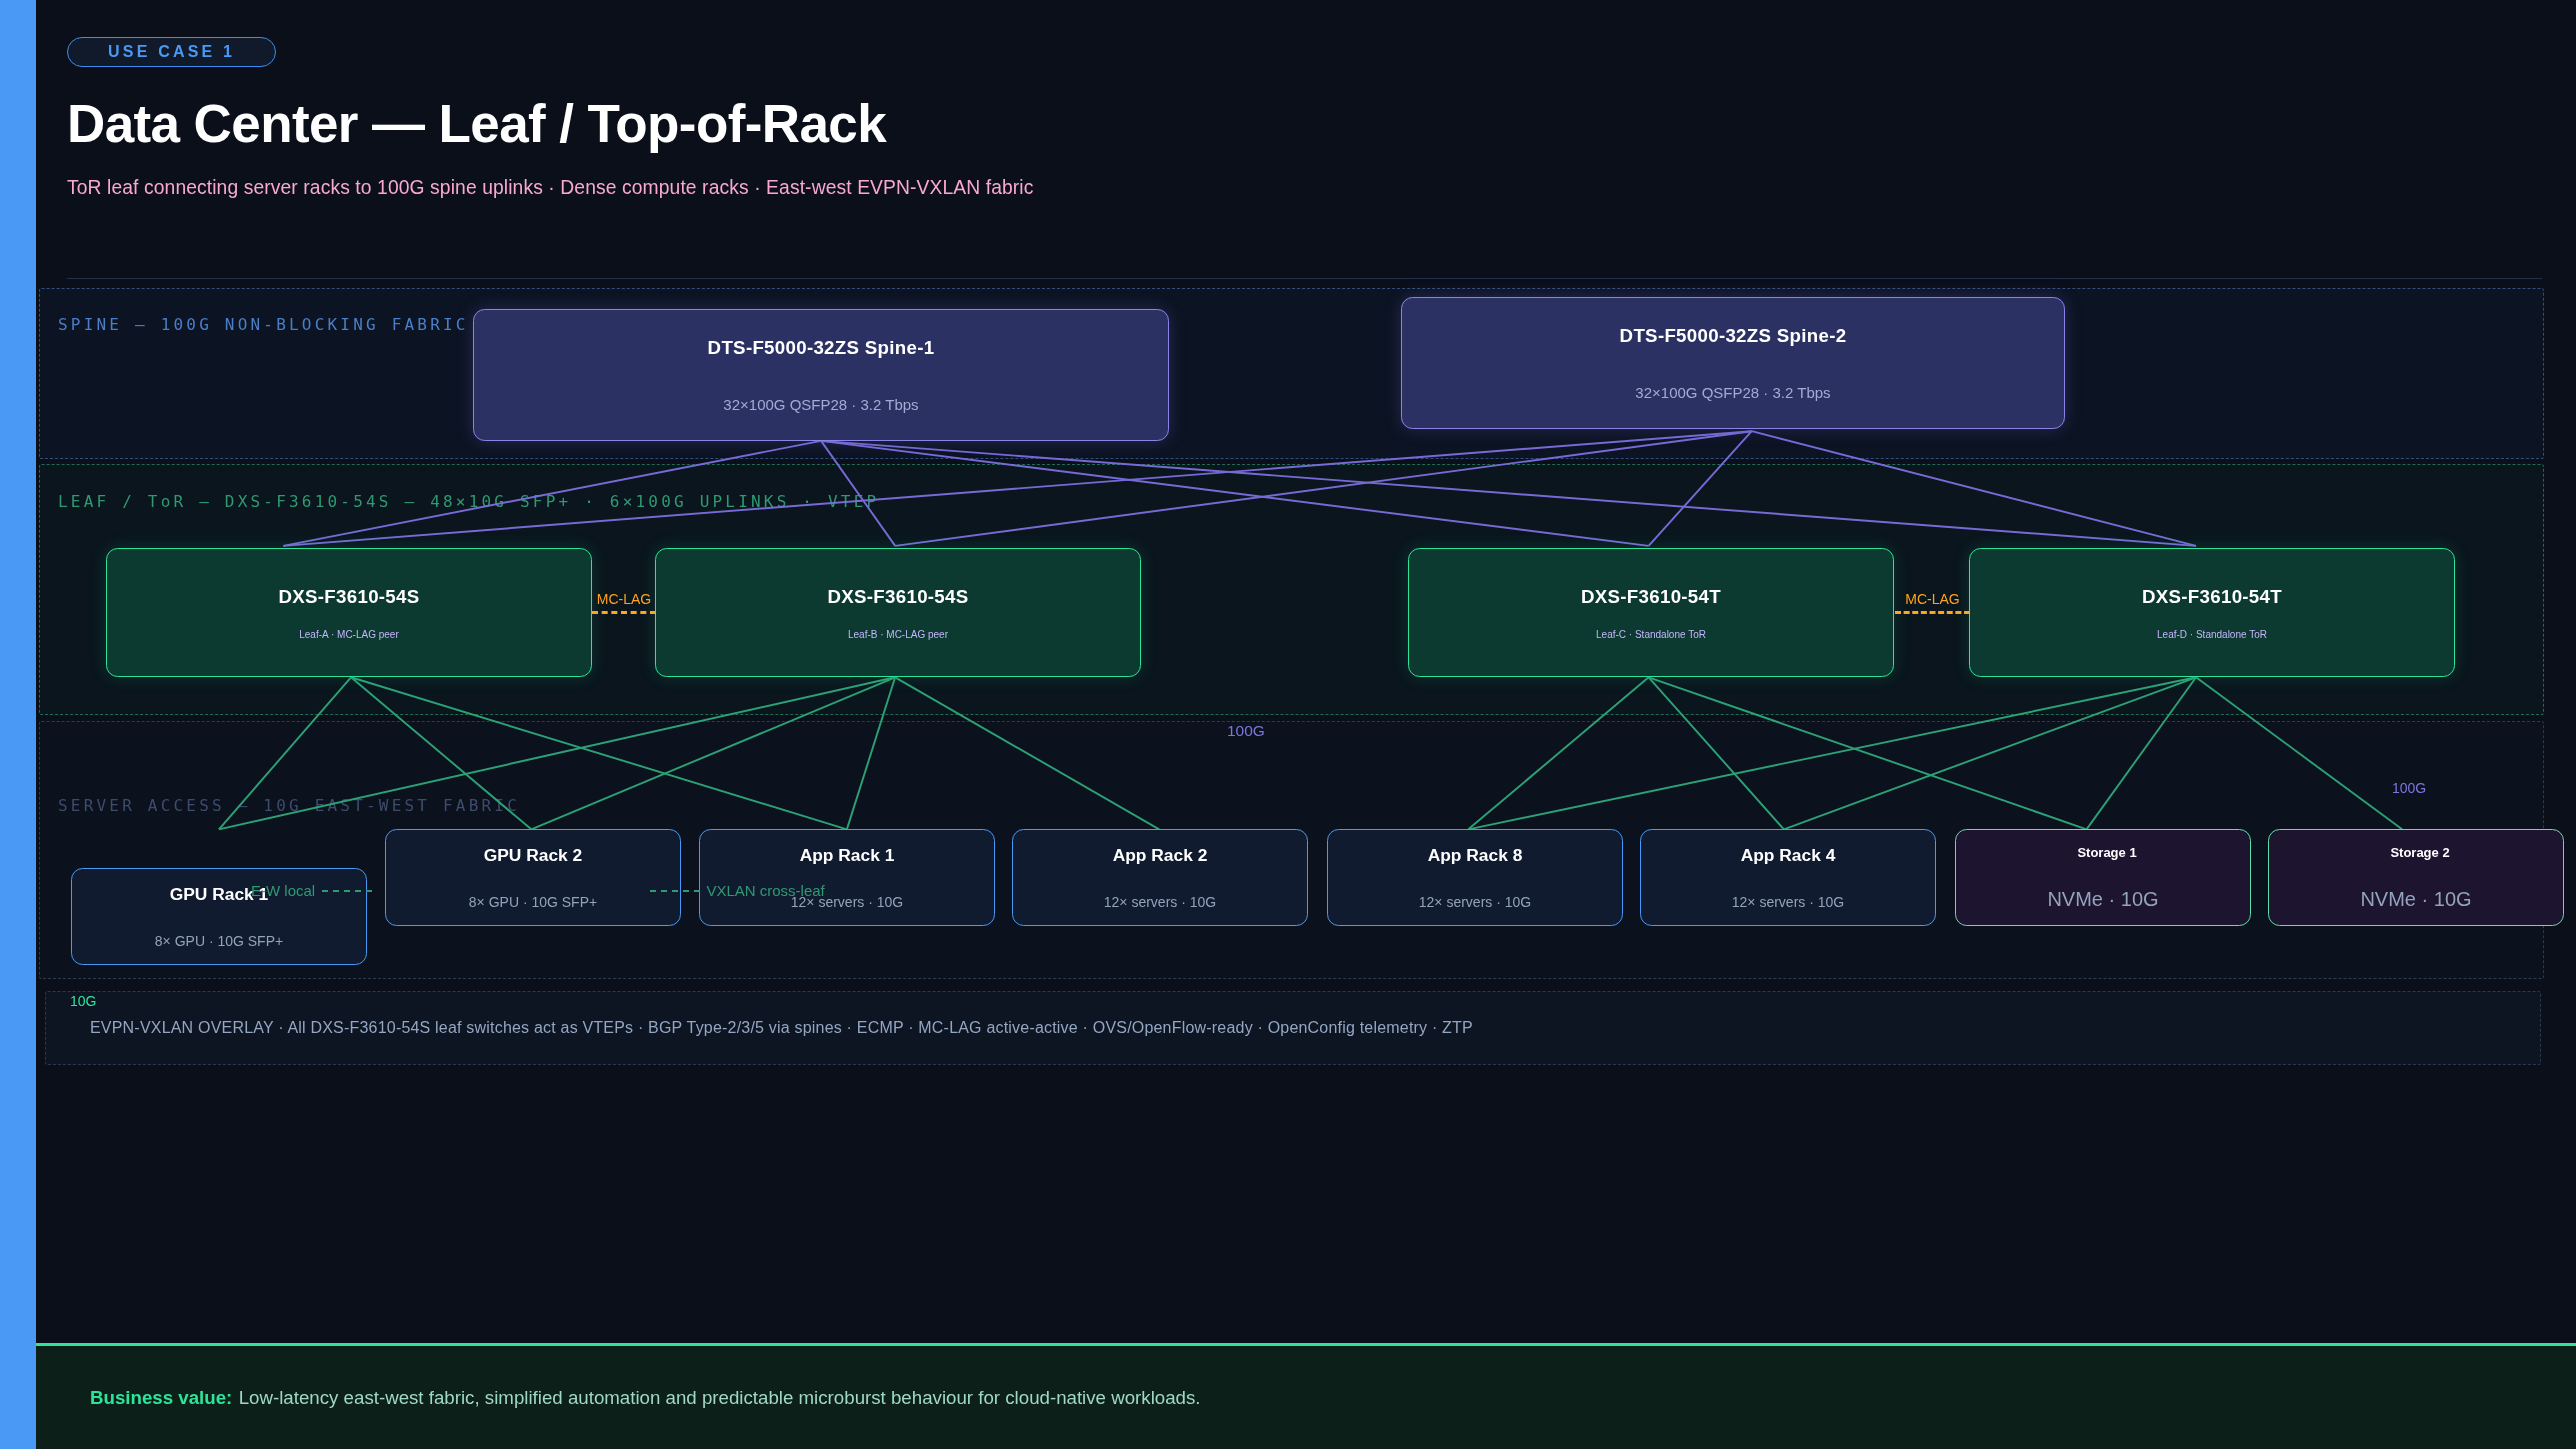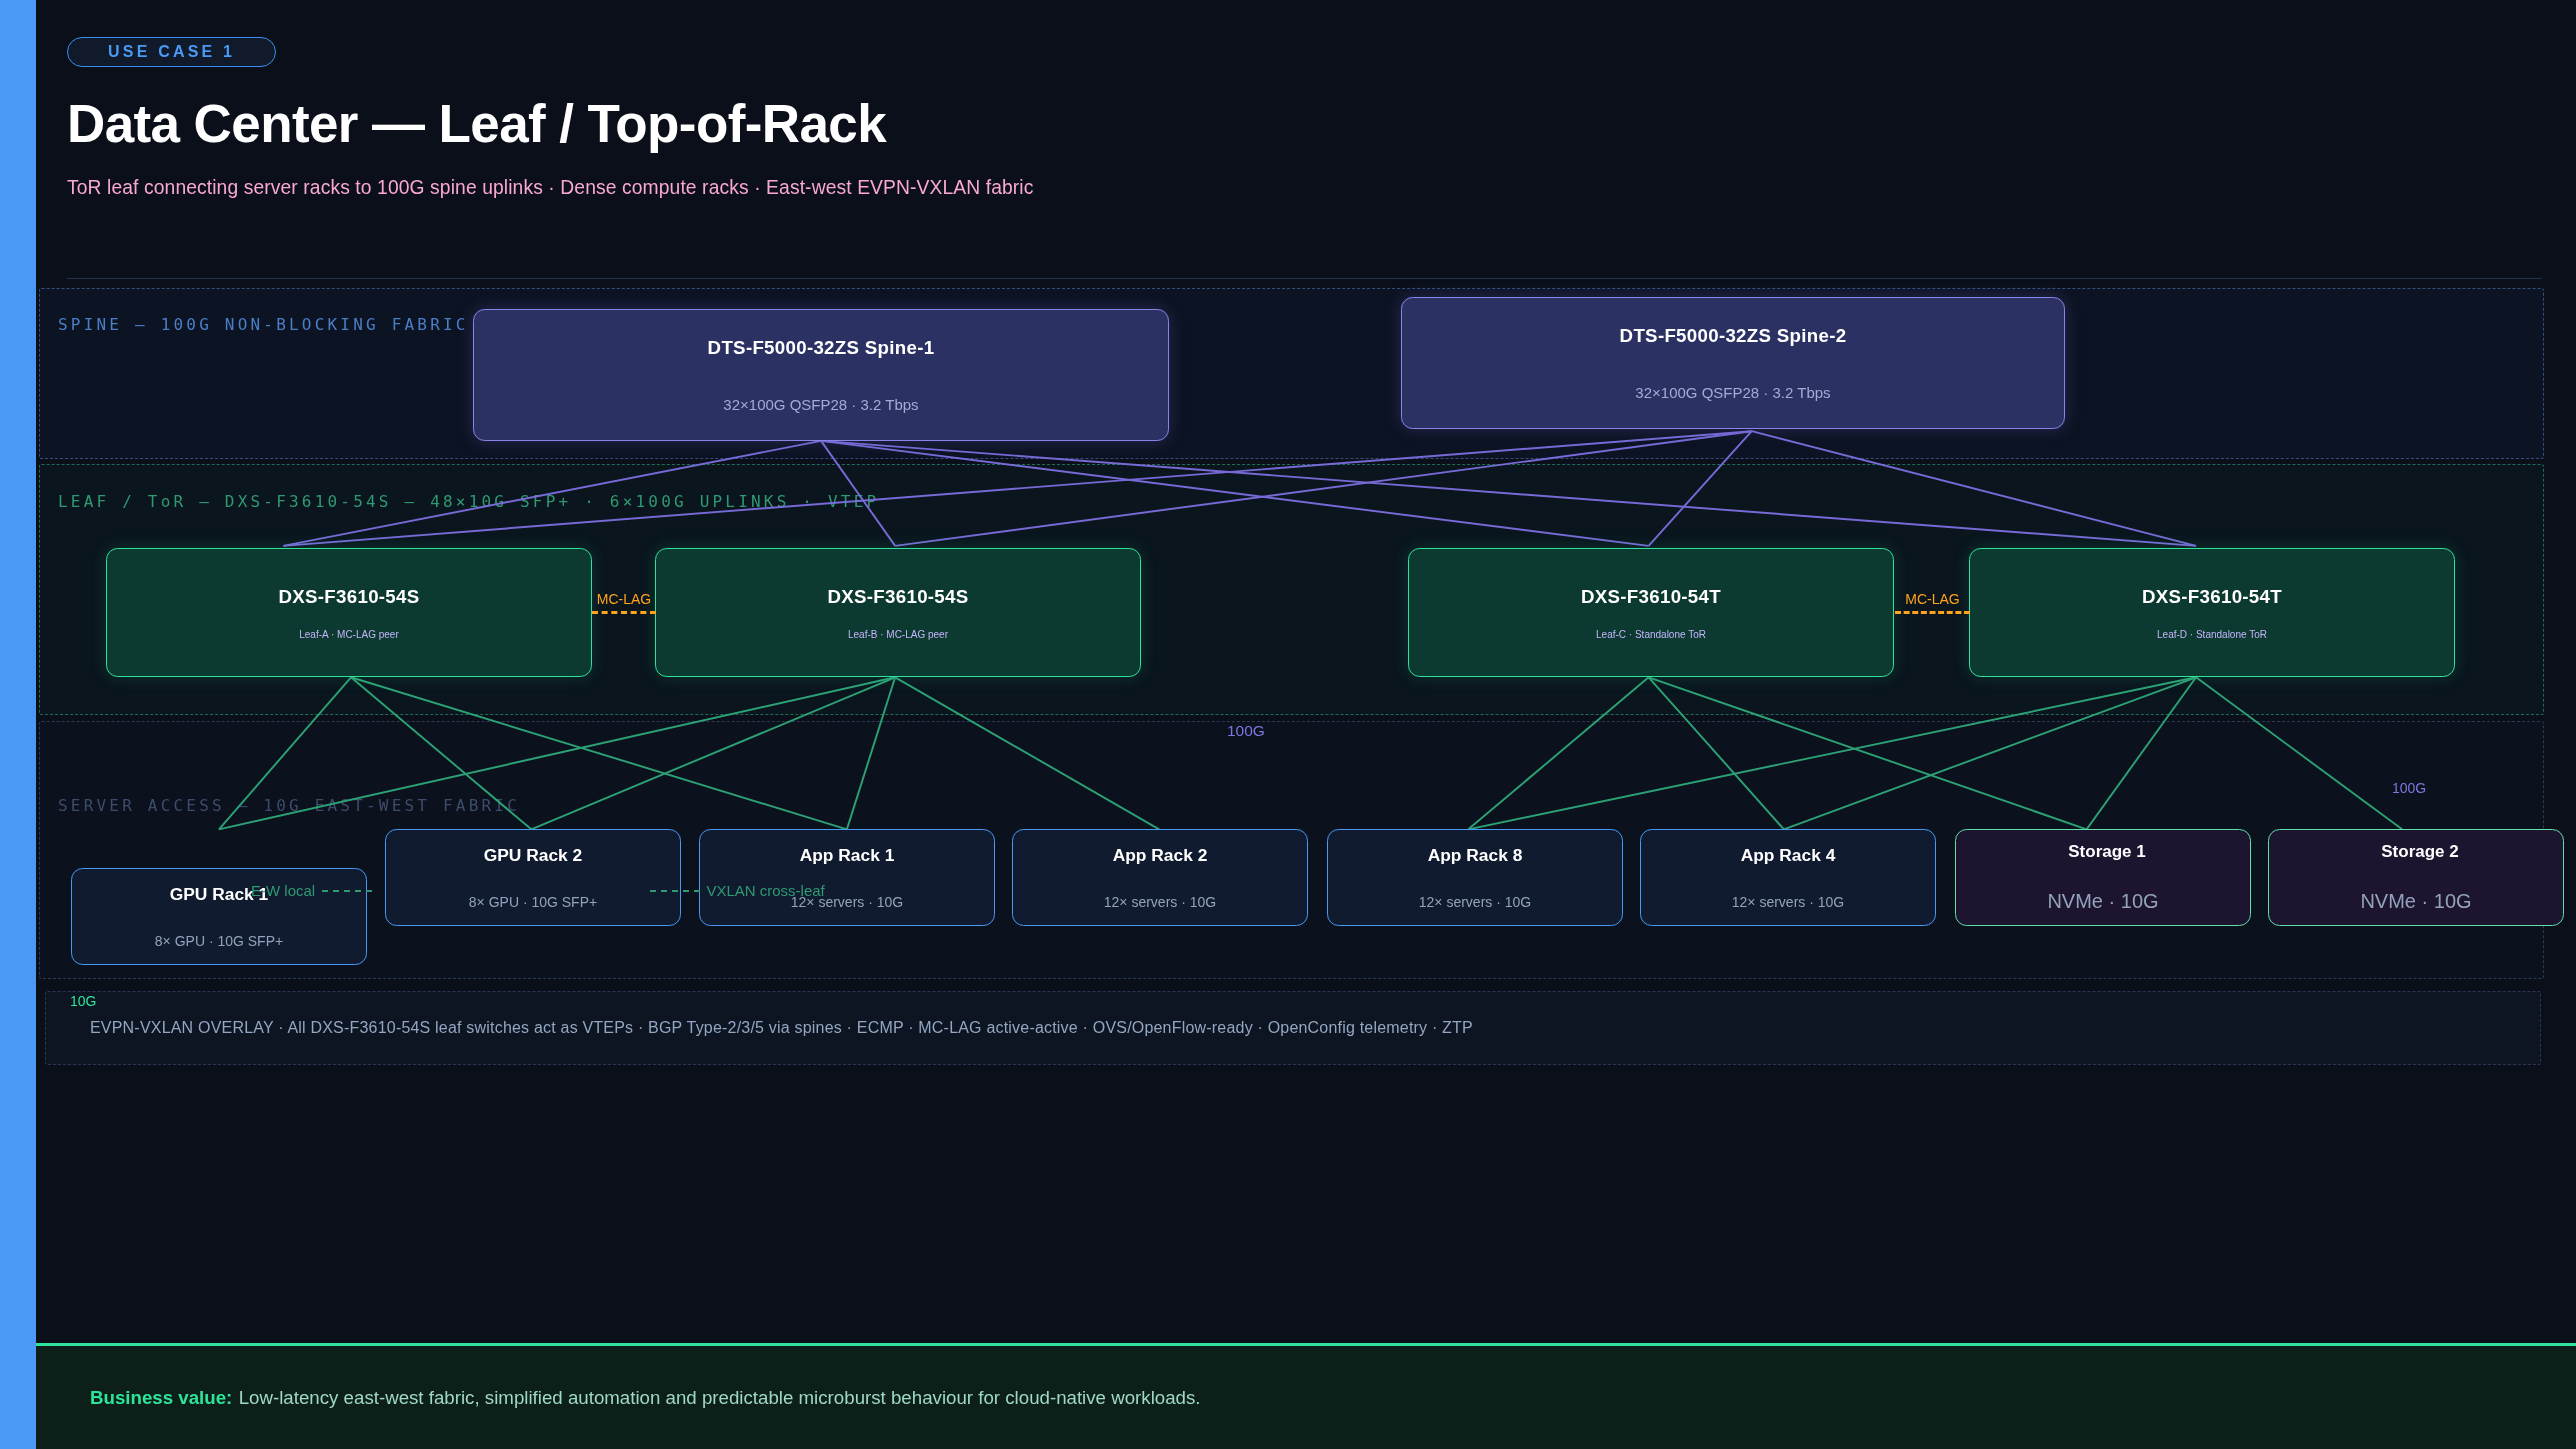--- a/index.html
+++ b/index.html
@@ -112,21 +112,21 @@
     background: #101b30;
     border: 1.9px solid #4a9af5;
   }
   .node.rack .n-title { font-size: 17.4px; }
   .node.rack .n-sub   { font-size: 14px; color: #93a3bb; margin-top: 28px; }
 
   .node.storage {
     background: #1d1430;
     border: 1.9px solid #5fe0ab;
   }
-  .node.storage .n-title { font-size: 17px; margin-left: 8px; }
+  .node.storage .n-title { font-size: 13px; margin-left: 8px; }
   .node.storage .n-sub   { font-size: 20px; color: #93a3bb; margin-top: 28px; }
 
   
   svg.links { position: absolute; left: 0; top: 0; width: 2576px; height: 786px; z-index: 2; overflow: visible;}
 
   
   .edge-label {
     position: absolute; z-index: 7; white-space: nowrap;
     font-size: 15.5px;
   }

